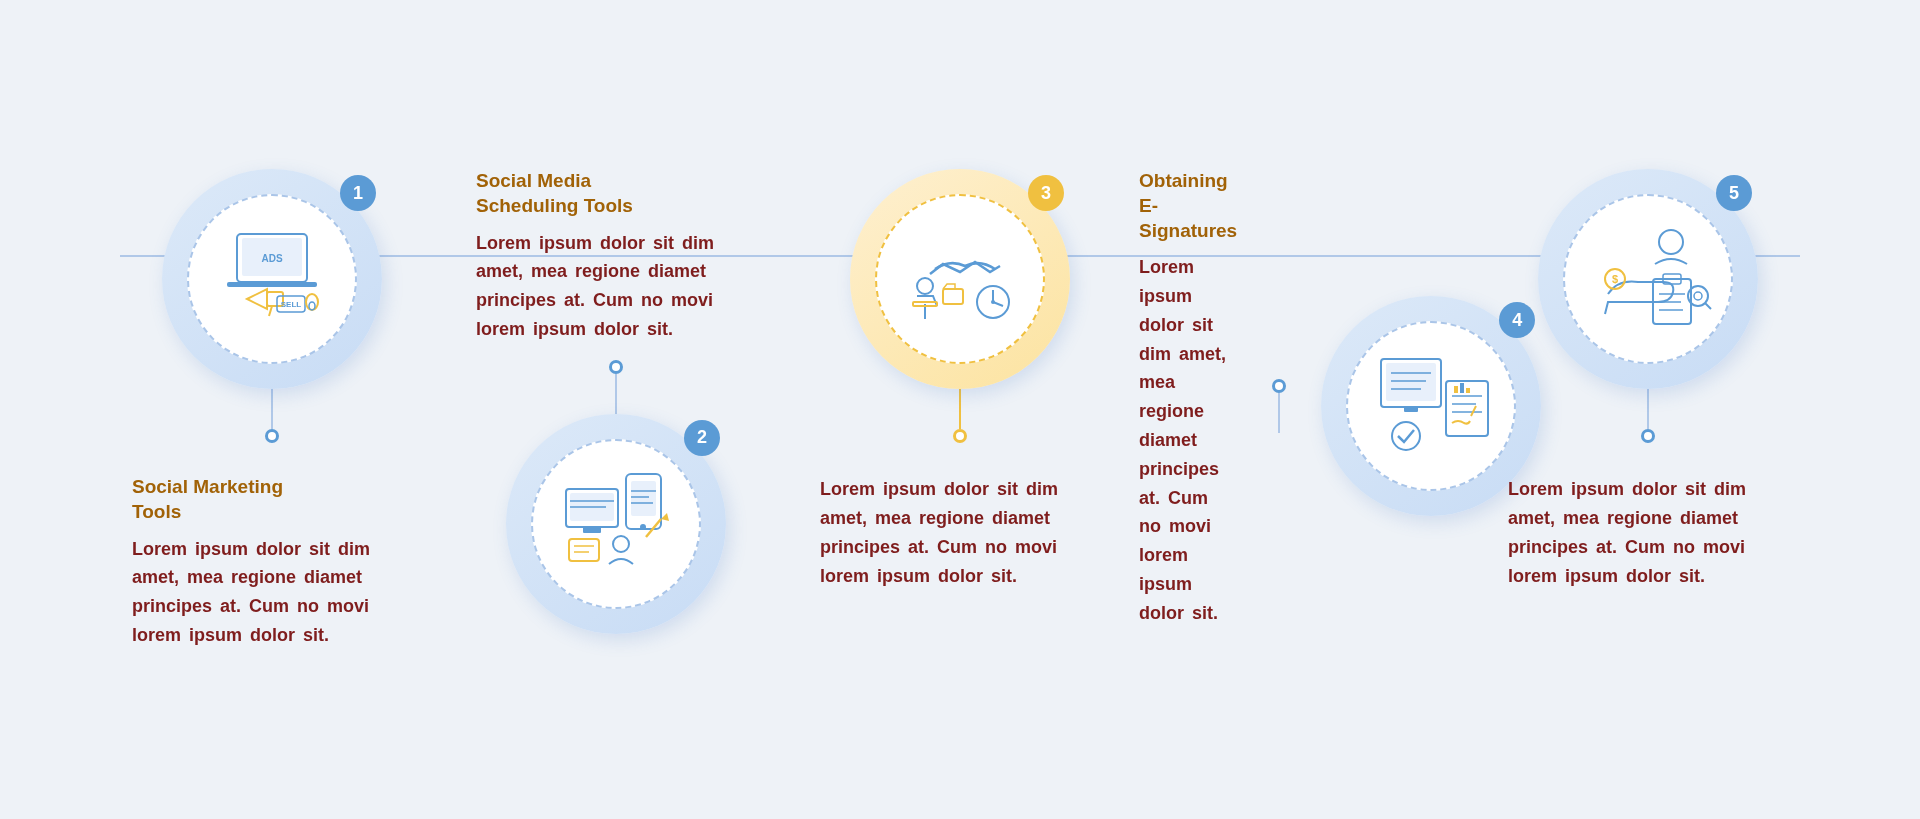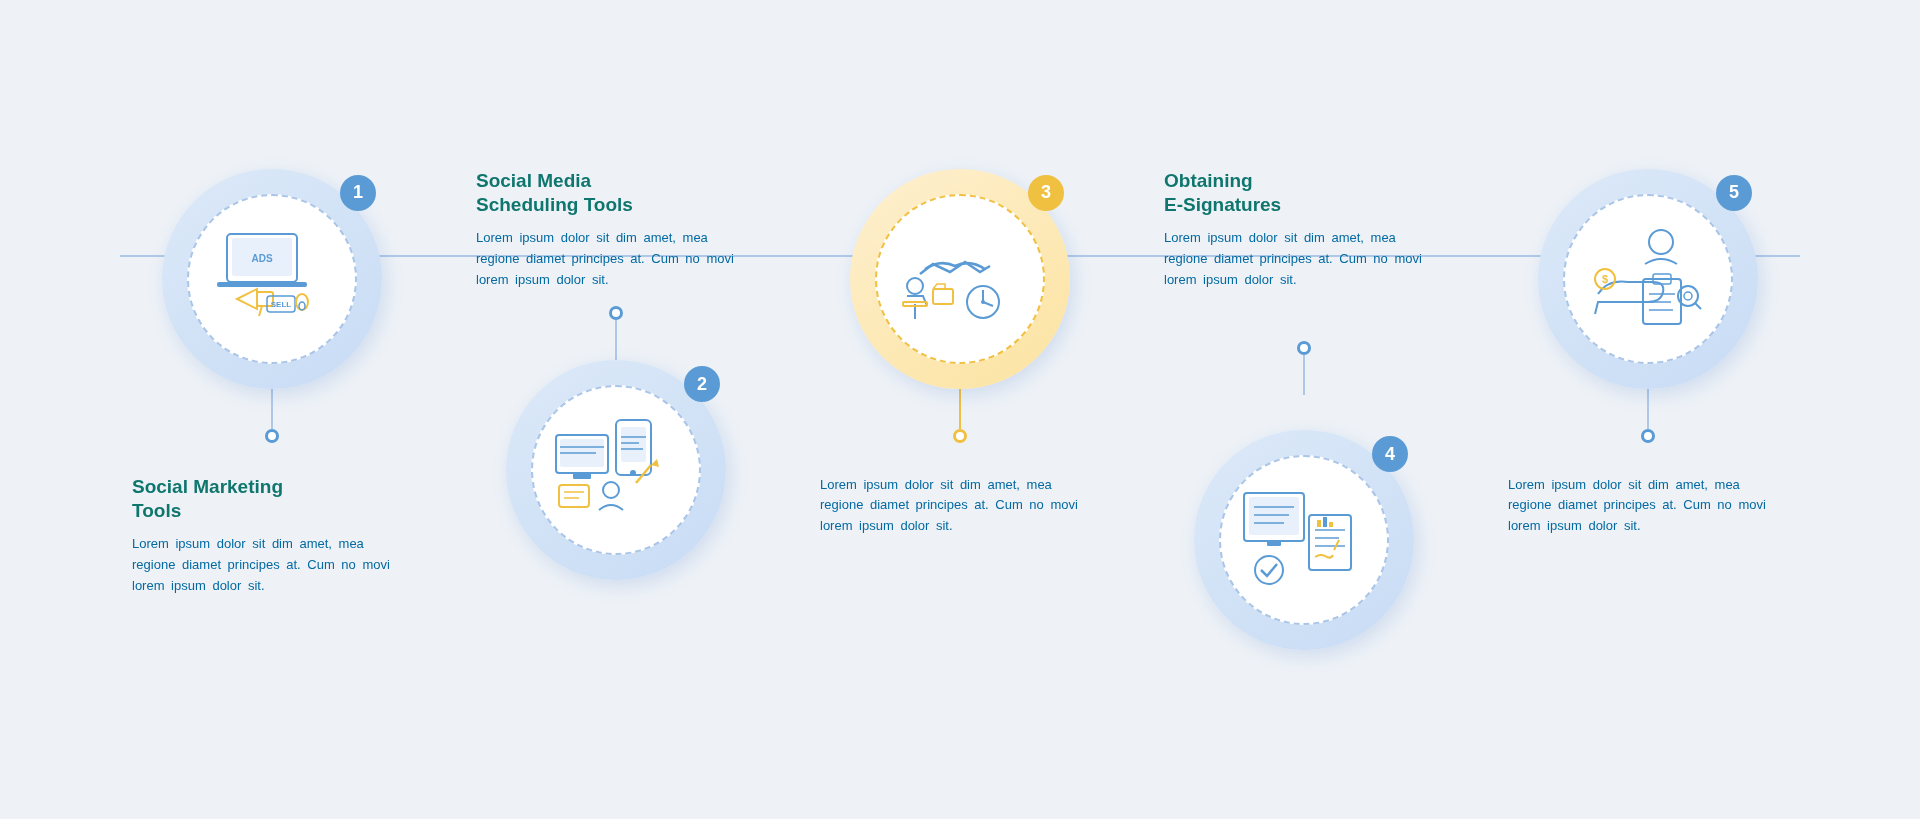--- a/index.html
+++ b/index.html
@@ -117,21 +117,21 @@
 
     .step-number.blue { background: #5b9bd5; }
     .step-number.orange { background: #f0c040; }
 
     
     .icon-area {
       width: 130px;
       height: 130px;
       display: flex;
       align-items: center;
-      justify-content: flex-start;
+      justify-content: flex-end;
     }
 
     
     .connector {
       display: flex;
       flex-direction: column;
       align-items: center;
       margin-top: 0;
     }
 
@@ -158,30 +158,31 @@
     
     .step-text {
       margin-top: 32px;
       text-align: left;
       width: 280px;
     }
 
     .step-title {
       font-size: 19px;
       font-weight: 800;
-      color: #0f766e;
+      color: #a16207;
       line-height: 1.3;
       margin-bottom: 10px;
     }
 
     .step-desc {
-      font-size: 13px;
-      color: #0369a1;
+      font-size: 18px;
+      color: #7f1d1d;
       line-height: 1.6;
       word-spacing: 3px;
+      font-weight: bold;
     }
 
     
     
     .step-layout-top .circle-wrapper { order: 3; }
     .step-layout-top .connector { order: 2; }
     .step-layout-top .connector .connector-line { }
     .step-layout-top .step-text { order: 1; margin-top: 0; margin-bottom: 16px; }
 
     .step-layout-bottom .circle-wrapper { order: 1; }
@@ -322,21 +323,21 @@
       </div>
       <div class="connector">
         <div class="connector-line orange-line"></div>
         <div class="connector-dot orange-dot"></div>
       </div>
       <div class="step-text">
         <div class="step-desc">Lorem ipsum dolor sit dim amet, mea regione diamet principes at. Cum no movi lorem ipsum dolor sit.</div>
       </div>
     </div>
 
-    <div class="step step-layout-top" style="flex-direction:column;gap:35px;">
+    <div class="step step-layout-top" style="flex-direction:row;gap:35px;">
       <div class="step-text" style="order:1; margin-top:0; margin-bottom:16px;">
         <div class="step-title">Obtaining<br>E-Signatures</div>
         <div class="step-desc">Lorem ipsum dolor sit dim amet, mea regione diamet principes at. Cum no movi lorem ipsum dolor sit.</div>
       </div>
       <div class="connector" style="order:2;">
         <div class="connector-dot"></div>
         <div class="connector-line"></div>
       </div>
       <div class="circle-wrapper" style="order:3;">
         <div class="circle-outer blue">

